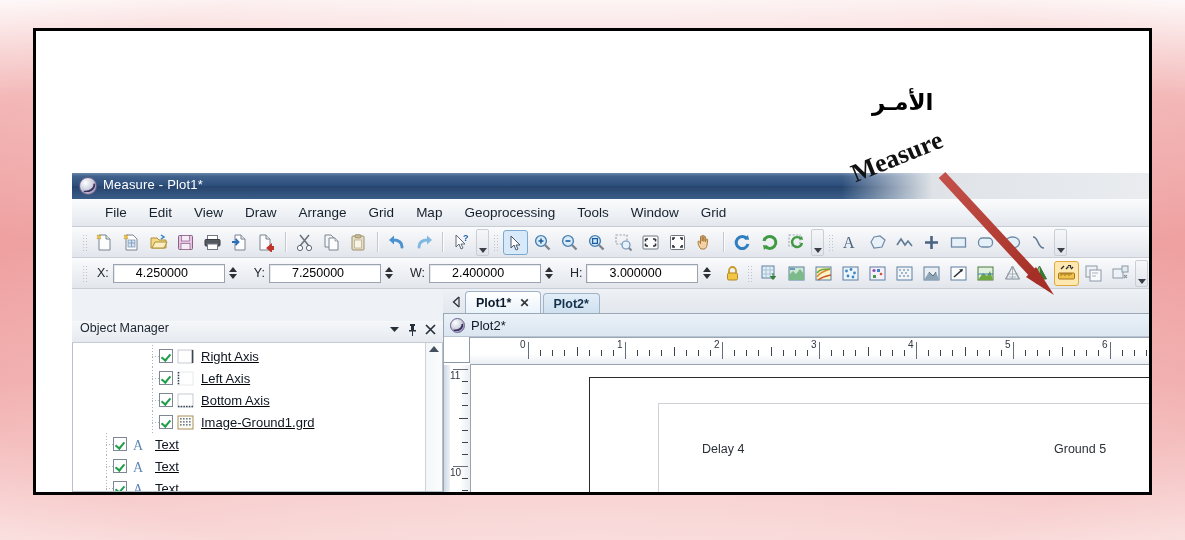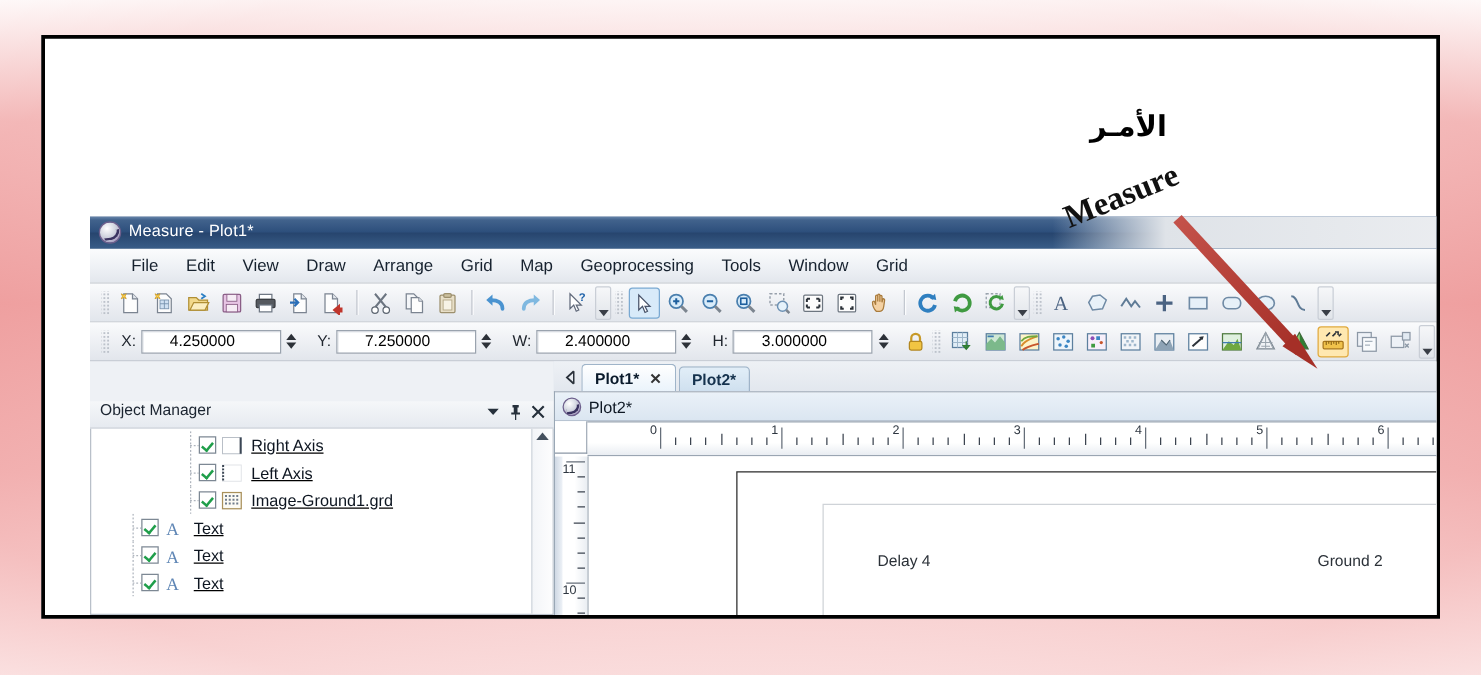--- a/index.html
+++ b/index.html
@@ -670,20 +670,31 @@
                 <div class="ticon">
                   <svg width="17" height="15" viewBox="0 0 17 15">
                       <rect x="1" y="1" width="15" height="13" fill="#fff" stroke="#e1e4e8" stroke-width=".8"></rect>
                       <path d="M1.5 1v13" stroke="#3b4654" stroke-width="1.6" stroke-dasharray="1.5 1.2"></path>
                     </svg>
                 </div>
                 <div class="tlabel">Left Axis</div>
               </div>
 
 
+              <div class="trow" style="padding-left:74px">
+                <div class="tdots"></div>
+                <div class="chk"></div>
+                <div class="ticon">
+                  <svg width="17" height="15" viewBox="0 0 17 15">
+                      <rect x="1" y="1" width="15" height="13" fill="#fff" stroke="#b9bfc7" stroke-width=".8"></rect>
+                      <path d="M1 13.5h15" stroke="#3b4654" stroke-width="1.6" stroke-dasharray="1.5 1.2"></path>
+                    </svg>
+                </div>
+                <div class="tlabel">Bottom Axis</div>
+              </div>
 
               <div class="trow" style="padding-left:74px">
                 <div class="tdots"></div>
                 <div class="chk"></div>
                 <div class="ticon">
                   <svg width="17" height="15" viewBox="0 0 17 15">
                       <rect x="1" y="1" width="15" height="13" fill="#fcfbf4" stroke="#a9905a"></rect>
                       <g fill="#6f7c8b">
                         <rect x="3" y="3" width="1.6" height="1.6"></rect>
                         <rect x="6" y="3" width="1.6" height="1.6"></rect>
@@ -845,21 +856,21 @@
                   <div class="mark" style="top: 101px; height: 1px; width: 15px; right: 2px; background: rgb(101, 110, 121);"></div>
                   <div class="mark" style="top: 113.125px; height: 1px; width: 6px; right: 2px;"></div>
                   <div class="mark" style="top: 125.25px; height: 1px; width: 6px; right: 2px;"></div>
                   <div class="rnum" style="left: 6px; top: 5px;">11</div>
                   <div class="rnum" style="left: 6px; top: 102px;">10</div>
                 </div>
               <div class="canvas">
                 <div class="page">
                   <div class="innerbox">
                     <div class="plabel" style="left:43px;top:38px">Delay 4</div>
-                    <div class="plabel" style="left:395px;top:38px">Ground 2</div>
+                    <div class="plabel" style="left:395px;top:38px">Ground 5</div>
 
                   </div>
                 </div>
               </div>
             </div>
           </div>
         </div>
 
       </div>
     </div>

